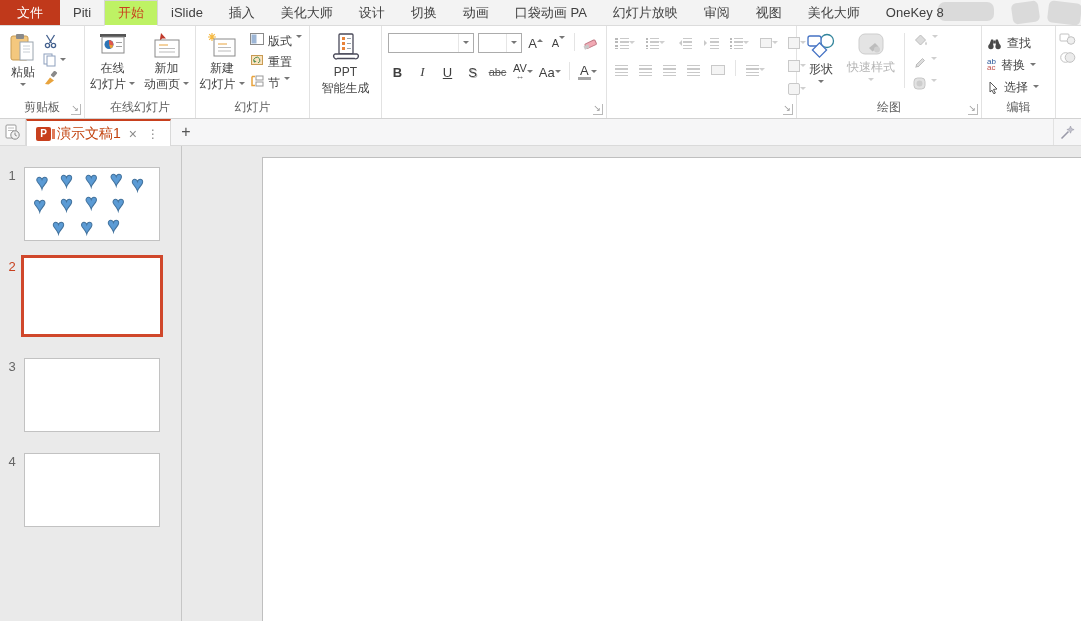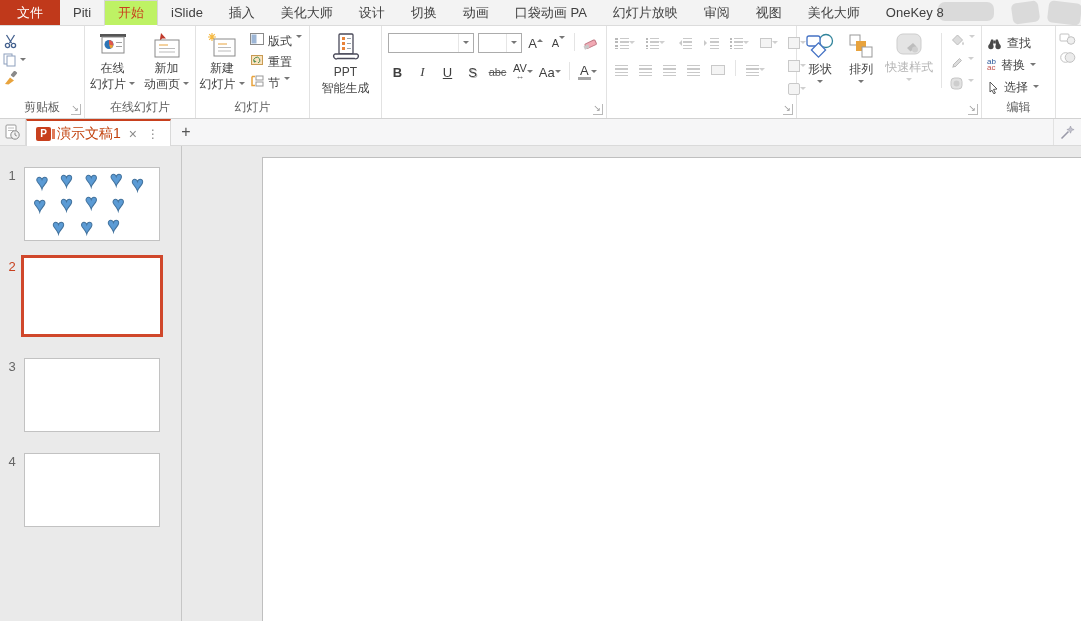--- a/index.html
+++ b/index.html
@@ -98,20 +98,32 @@
   <div class="mtab">幻灯片放映</div>
   <div class="mtab">审阅</div>
   <div class="mtab">视图</div>
   <div class="mtab">美化大师</div>
   <div class="mtab">OneKey 8</div>
 </div>
 
 <div class="ribbon">
 
   <div class="group" style="width:85px">
+    <div class="bigbtn" style="width:40px">
+      <span>
+        <svg width="26" height="30">
+            <rect x="1" y="3" width="17" height="24" rx="2" fill="#F4C87E" stroke="#C79B53"></rect>
+            <rect x="6" y="1" width="8" height="5" rx="1" fill="#8A8A8A"></rect>
+            <rect x="10" y="9" width="13" height="18" fill="#fff" stroke="#9AA4AE"></rect>
+            <path d="M13 13h7M13 16h7M13 19h7" stroke="#C8CED4"></path>
+          </svg>
+      </span>
+      <span class="lbl">粘贴</span>
+      <i class="tri down"></i>
+    </div>
     <div class="col" style="gap:4px;padding-top:3px">
       <span>
         <svg width="15" height="15">
             <path d="M3.5 1 L8.5 9 M11.5 1 L6.5 9" stroke="#44618E" stroke-width="1.3" fill="none"></path>
             <circle cx="4.5" cy="11.5" r="2.1" fill="none" stroke="#44618E" stroke-width="1.3"></circle>
             <circle cx="10.5" cy="11.5" r="2.1" fill="none" stroke="#44618E" stroke-width="1.3"></circle>
           </svg>
       </span>
       <span class="inline2">
         <svg width="14" height="14">
@@ -377,31 +389,20 @@
       <span>
         <svg width="30" height="27">
             <circle cx="21" cy="8" r="6.5" fill="none" stroke="#31849B" stroke-width="1.3"></circle>
             <rect x="2" y="3" width="13" height="10" rx="2" fill="#fff" stroke="#4472C4" stroke-width="1.3"></rect>
             <rect x="8.5" y="12" width="10" height="10" transform="rotate(45 13.5 17)" fill="#fff" stroke="#4472C4" stroke-width="1.3"></rect>
           </svg>
       </span>
       <span class="lbl">形状</span>
       <i class="tri down"></i>
     </div>
-    <div class="bigbtn" style="width:42px">
-      <span>
-        <svg width="26" height="27">
-            <rect x="2" y="2" width="10" height="10" fill="#fff" stroke="#999"></rect>
-            <rect x="8" y="8" width="10" height="10" fill="#E8A33D"></rect>
-            <rect x="14" y="14" width="10" height="10" fill="#fff" stroke="#999"></rect>
-          </svg>
-      </span>
-      <span class="lbl">排列</span>
-      <i class="tri down"></i>
-    </div>
     <div class="bigbtn disabled" style="width:56px">
       <span>
         <svg width="30" height="25">
             <rect x="3" y="1" width="24" height="20" rx="6" fill="#E4E4E4" stroke="#CDCDCD"></rect>
             <path d="M13 15 l6 -5 3.5 3.5 -6 5 z" fill="#BDBDBD"></path>
             <circle cx="21" cy="16.5" r="3" fill="#CFCFCF"></circle>
           </svg>
       </span>
       <span class="lbl">快速样式</span>
       <i class="tri down dis"></i>
@@ -429,20 +430,21 @@
       <span class="srow">
         <span>
             <svg width="14" height="13">
               <rect x="1" y="1" width="11" height="11" rx="3.5" fill="#E2E2E2" stroke="#C6C6C6"></rect>
               <circle cx="6.5" cy="6.5" r="3" fill="#CDCDCD"></circle>
             </svg>
           </span>
         <i class="tri down dis"></i>
       </span>
     </div>
+    <div class="g-label">绘图</div>
     <span class="launcher">↘</span>
   </div>
 
   <div class="group" style="width:74px">
     <div class="col" style="padding-top:1px">
       <div class="erow">
         <span>
           <svg width="15" height="13">
               <path d="M2 8.5 L4.2 2.5 h2 v6 Z M13 8.5 L10.8 2.5 h-2 v6 Z" fill="#4A4A4A"></path>
               <circle cx="3.9" cy="9.6" r="2.7" fill="#4A4A4A"></circle>

